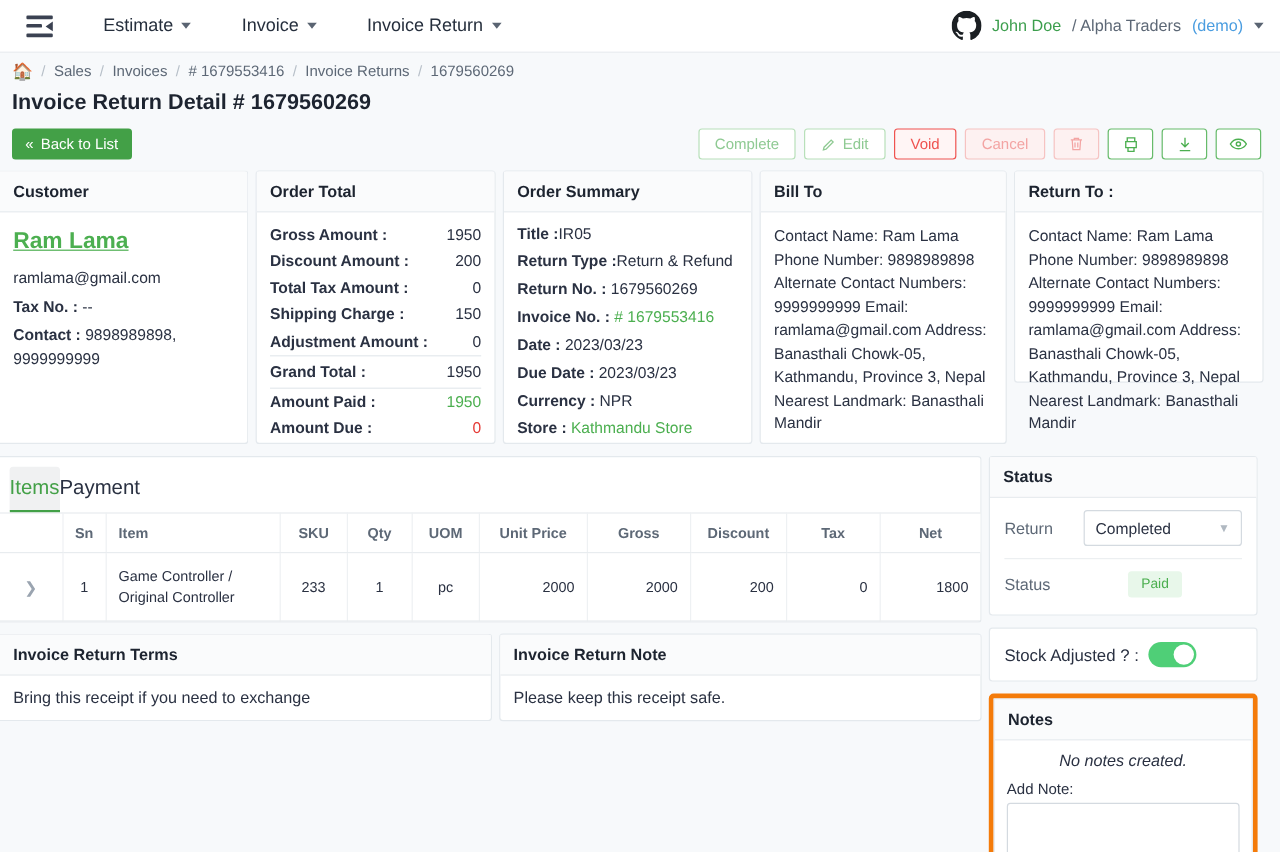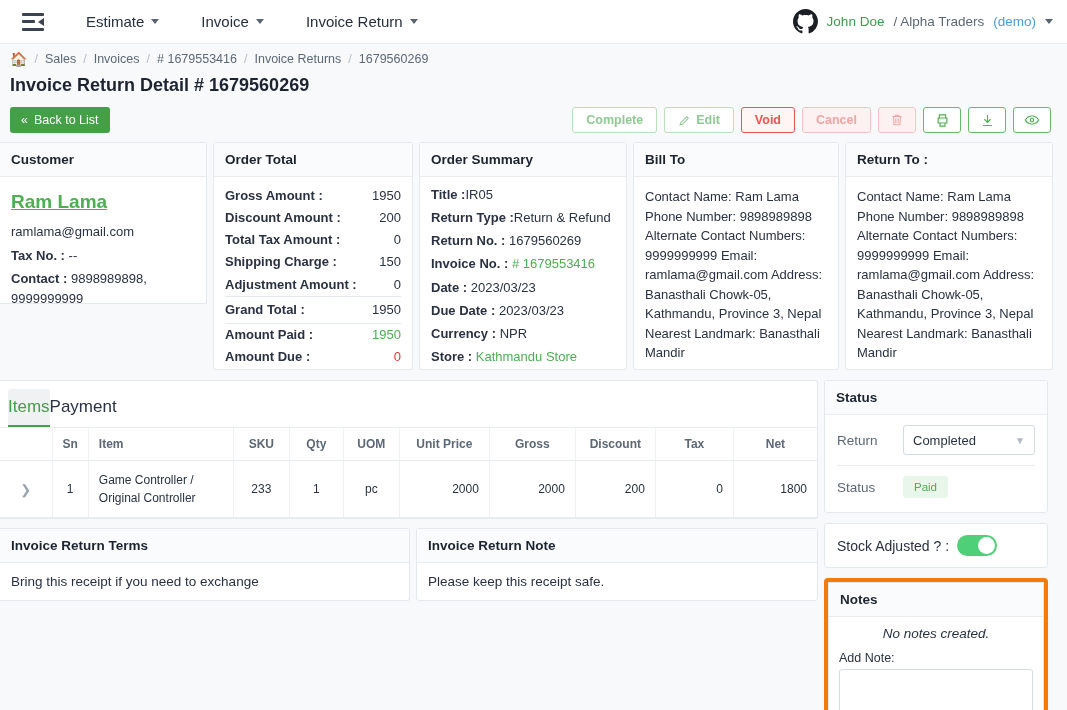--- a/index.html
+++ b/index.html
@@ -50,38 +50,38 @@
                padding: 4px 0 7px 10px; }
   
   .toolbar { display: flex; align-items: center; padding: 0 16px 0 10px;
              height: 34px; }
   .btn-back { background: #43a047; color: #fff; border: none; border-radius: 3px;
               height: 26px; padding: 0 11px; font-size: 12.5px; cursor: pointer;
               display: flex; align-items: center; gap: 6px; font-family: inherit; }
   .tb-right { margin-left: auto; display: flex; gap: 7px; align-items: center; }
   .tb { height: 26px; border-radius: 3px; font-size: 12.5px; cursor: pointer;
         background: #fff; display: flex; align-items: center; justify-content: center;
-        gap: 5px; padding: 0 13px; font-family: inherit; font-weight: bold; }
+        gap: 5px; padding: 0 13px; font-family: inherit; }
   .tb.green-d { border: 1px solid #b8e0ba; color: #8fca93; }
   .tb.red-a { border: 1px solid #ef5350; color: #ef5350; background: #fff5f5; }
   .tb.red-d { border: 1px solid #f6c3c2; color: #f3a4a3; background: #fdf1f1; }
   .tb.icon { width: 38px; padding: 0; border: 1px solid #66bb6a; color: #4caf50; }
   .tb.icon-d { width: 38px; padding: 0; border: 1px solid #f6c3c2; color: #f3a4a3;
                background: #fdf1f1; }
   
   .cardrow { display: flex; gap: 6px; padding: 5px 10px 0 0; }
   .card { background: #fff; border: 1px solid #e4e9ed; border-radius: 3px; }
   .card-hd { padding: 9px 11px; font-weight: bold; font-size: 13.5px;
              color: #1d2430; background: #fafbfc; border-bottom: 1px solid #e8ecef; }
   .card-bd { padding: 10px 11px; line-height: 1.55; }
-  .c-cust { width: 207px; height: 162px; border-left: none; border-radius: 0 3px 3px 0;}
+  .c-cust { width: 207px; height: 228px; border-left: none; border-radius: 0 3px 3px 0;}
   .c-tot  { width: 200px; height: 228px; }
   .c-sum  { width: 208px; height: 228px; }
   .c-bill { width: 206px; height: 228px; }
-  .c-ret  { width: 208px; height: 228px; }
+  .c-ret  { width: 208px; height: 177px; }
   .cust-name { color: #4caf50; font-size: 19px; font-weight: bold; margin-bottom: 6px; text-decoration: underline; }
   .cust-line { margin-bottom: 3px; }
   .lbl-b { font-weight: bold; }
   .totrow { display: flex; justify-content: space-between; padding: 1px 0; }
   .totrow.sep-both { border-top: 1px solid #e4e9ed; border-bottom: 1px solid #e4e9ed;
                      padding: 3px 0; }
   .totrow .k { font-weight: bold; }
   .green-t { color: #4caf50; }
   .red-t { color: #e53935; }
   .sumrow { margin-bottom: 3px; }
@@ -111,21 +111,21 @@
   .side { width: 224px; display: flex; flex-direction: column; gap: 10px; }
   .st-row { display: flex; align-items: center; padding: 10px 0;
             border-bottom: 1px solid #eceff1; }
   .st-row:last-child { border-bottom: none; }
   .st-k { width: 66px; color: #5d6876; font-size: 13.5px; }
   .select { flex: 1; height: 30px; border: 1px solid #d4dae0; border-radius: 3px;
             display: flex; align-items: center; padding: 0 9px; font-size: 13px;
             cursor: pointer; background: #fff; }
   .select .cv { margin-left: auto; color: #b0b8c1; font-size: 10px; }
   .badge { background: #e8f7ea; color: #4caf50; font-size: 11.5px;
-           padding: 5px 11px; border-radius: 3px; }
+           padding: 5px 11px; border-radius: 3px; margin-left: 37px; }
   .stock-card { background: #fff; border: 1px solid #e4e9ed; border-radius: 3px;
                 padding: 11px 12px; display: flex; align-items: center; gap: 8px;
                 font-size: 14px; }
   .toggle { width: 40px; height: 21px; background: #4fcf77; border-radius: 11px;
             position: relative; cursor: pointer; }
   .toggle .knob { position: absolute; right: 2px; top: 2px; width: 17px; height: 17px;
                   border-radius: 50%; background: #fff; }
   .notes-card { border: 4px solid #f47b0a; border-radius: 4px; background: #fff; }
   .notes-inner { border: 1px solid #e4e9ed; }
   .notes-empty { text-align: center; font-style: italic; padding: 9px 0 10px;

